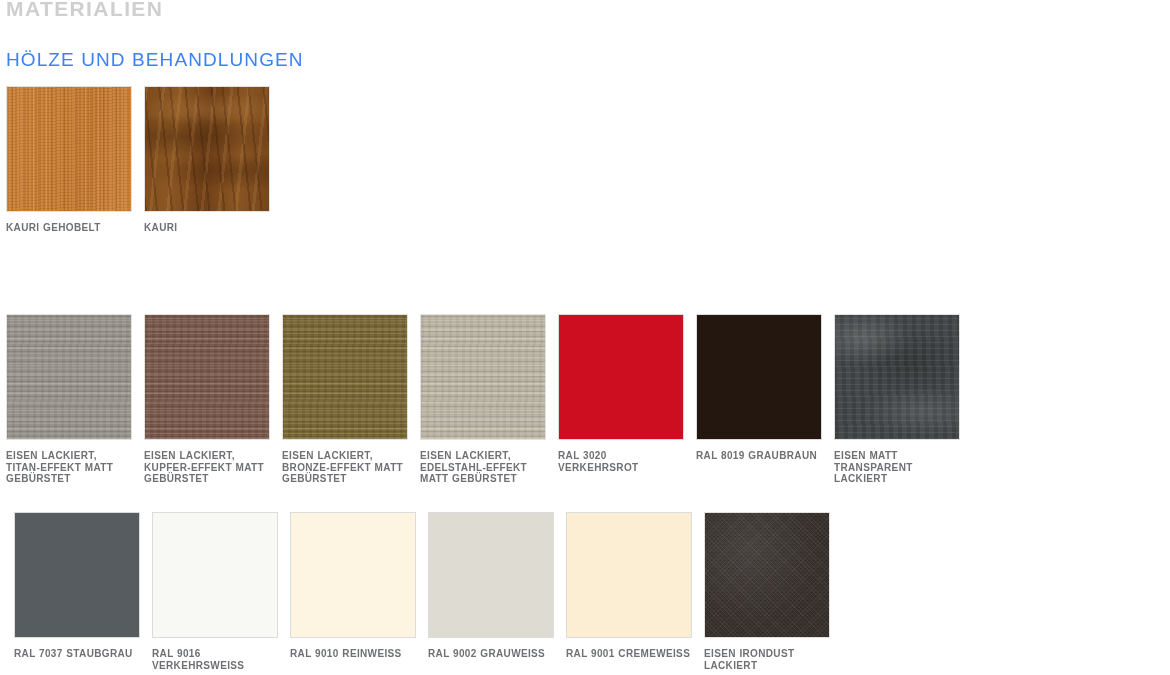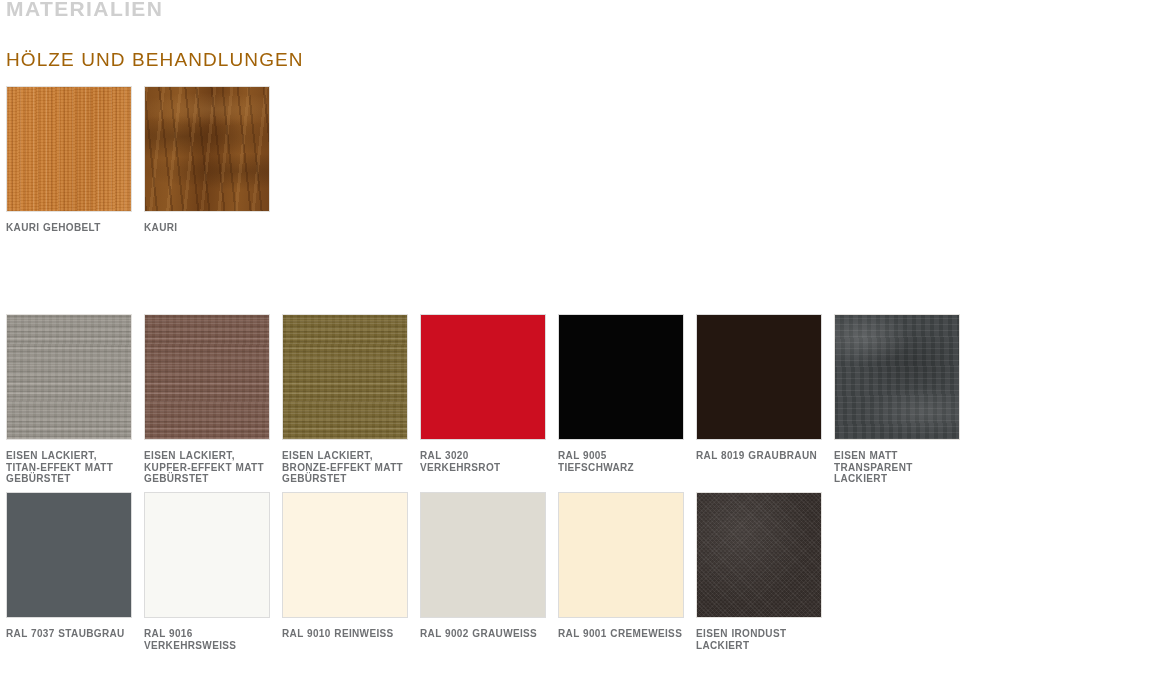--- a/index.html
+++ b/index.html
@@ -33,37 +33,37 @@
     color: #cfcfcf;
     line-height: 26px;
     white-space: nowrap;
   }
   .section-title {
     position: absolute;
     left: 6px;
     font-size: 19px;
     font-weight: normal;
     letter-spacing: 1.1px;
-    color: #a16207;
+    color: #3b82f6;
     line-height: 24px;
     white-space: nowrap;
   }
   #sec-wood-title { top: 48px; }
   #sec-metal-title { top: 287px; }
 
   
   .grid {
     position: absolute;
     left: 6px;
     display: flex;
     flex-wrap: nowrap;
   }
   #grid-wood  { top: 86px;  }
   #grid-metal-1 { top: 314px; }
-  #grid-metal-2 { top: 492px; }
+  #grid-metal-2 { top: 512px; margin-left: 8px; }
 
   .cell {
     width: 126px;
     margin-right: 12px;
     display: flex;
     flex-direction: column;
   }
   .cell:last-child { margin-right: 0; }
 
   .swatch {
@@ -193,28 +193,28 @@
       </div>
       <div class="cell">
         <div class="swatch tex-brushed" style="background-color: rgb(124, 90, 77);"></div>
         <div class="caption">EISEN LACKIERT, KUPFER-EFFEKT MATT GEBÜRSTET</div>
       </div>
       <div class="cell">
         <div class="swatch tex-brushed" style="background-color: rgb(124, 106, 52);"></div>
         <div class="caption">EISEN LACKIERT, BRONZE-EFFEKT MATT GEBÜRSTET</div>
       </div>
       <div class="cell">
+        <div class="swatch tex-brushed" style="background-color: rgb(195, 188, 171);"></div>
+        <div class="caption">EISEN LACKIERT, EDELSTAHL-EFFEKT MATT GEBÜRSTET</div>
+      </div>
+      <div class="cell">
         <div class="swatch plain" style="background-color: rgb(204, 14, 32);"></div>
         <div class="caption">RAL 3020 VERKEHRSROT</div>
       </div>
       <div class="cell">
-        <div class="swatch plain" style="background-color: rgb(5, 5, 5);"></div>
-        <div class="caption">RAL 9005 TIEFSCHWARZ</div>
-      </div>
-      <div class="cell">
         <div class="swatch plain" style="background-color: rgb(36, 23, 16);"></div>
         <div class="caption">RAL 8019 GRAUBRAUN</div>
       </div>
       <div class="cell">
         <div class="swatch tex-raw" style="background-color: rgb(63, 67, 69);"></div>
         <div class="caption">EISEN MATT TRANSPARENT LACKIERT</div>
       </div>
     </div>
 
   <div class="grid" id="grid-metal-2">

